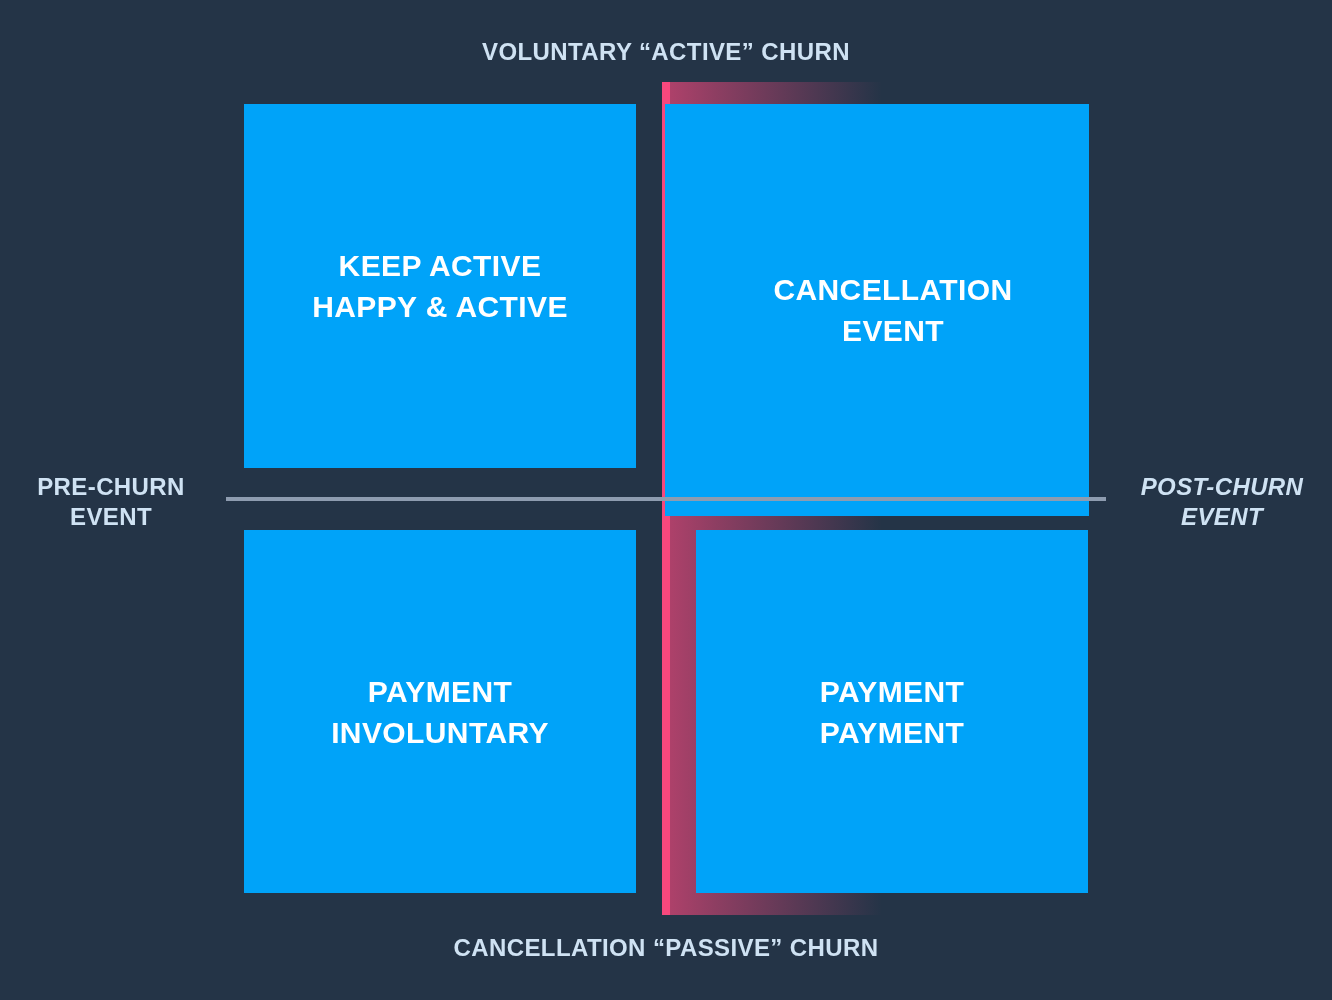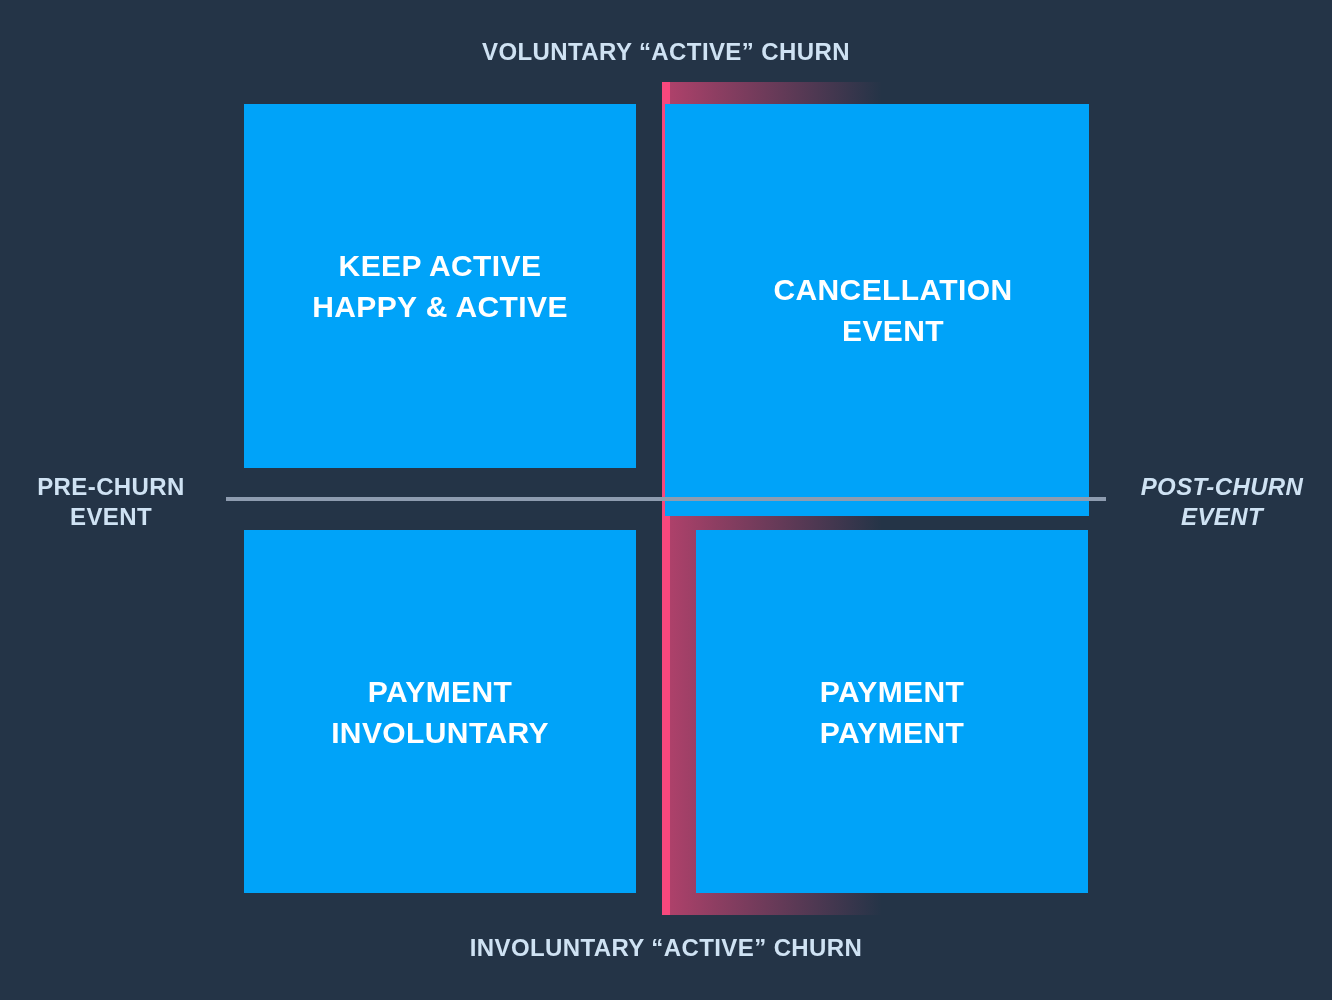--- a/index.html
+++ b/index.html
@@ -104,21 +104,21 @@
     <div>INVOLUNTARY</div>
   </div>
   <div class="quad quad--br">
     <div>PAYMENT</div>
     <div>PAYMENT</div>
   </div>
 
   <div class="axis-line"></div>
 
   <div class="edge-label edge-label--top">VOLUNTARY “ACTIVE” CHURN</div>
-  <div class="edge-label edge-label--bottom">INVOLUNTARY “ACTIVE” CHURN</div>
+  <div class="edge-label edge-label--bottom">CANCELLATION “PASSIVE” CHURN</div>
   <div class="edge-label edge-label--left">
     <div>PRE-CHURN</div>
     <div>EVENT</div>
   </div>
   <div class="edge-label edge-label--right">
     <div>POST-CHURN</div>
     <div>EVENT</div>
   </div>
 
 </div>

